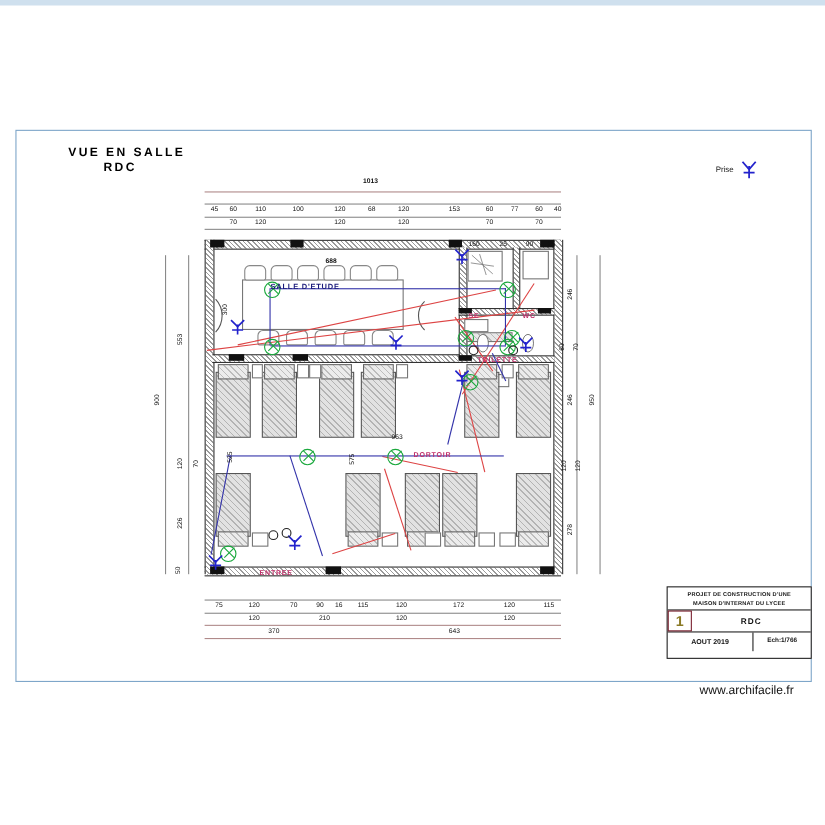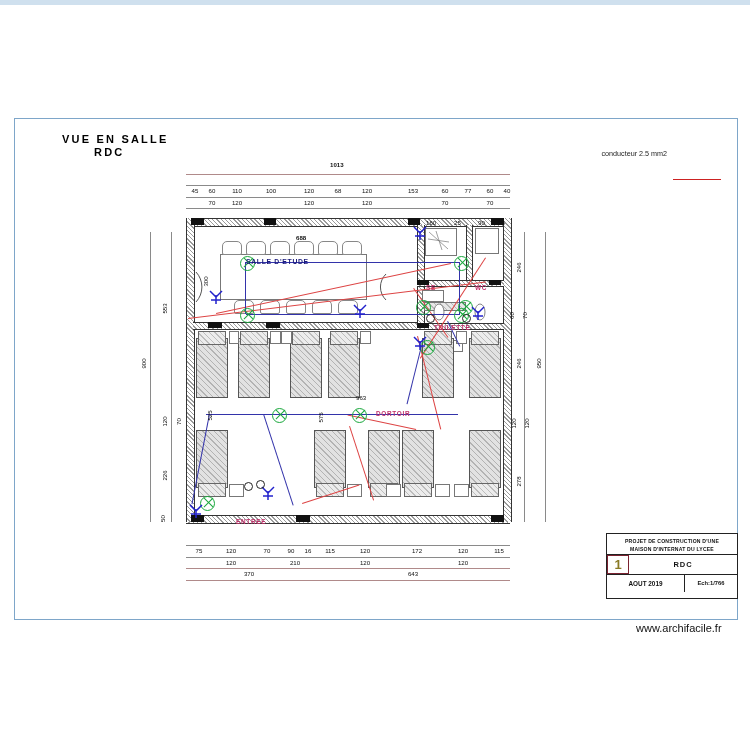--- a/index.html
+++ b/index.html
@@ -101,22 +101,29 @@
 
   <div class="topbar"></div>
 
   <div class="frame"></div>
 
   <div class="ttl" style="left:62px;top:133px;">VUE EN SALLE</div>
   <div class="ttl" style="left:94px;top:146px;">RDC</div>
 
   <div class="legend">
     <div class="lg-row">
-      <span class="lg-lab">conducteur 2.5 mm2</span>
-      <span class="wire" style="top:34px;"></span>
+      <span class="lg-lab">Prise</span>
+      <span class="lg-sym">
+        <svg width="22" height="20" viewBox="0 0 22 20">
+          <line x1="10" y1="6" x2="10" y2="17" stroke="#2222cc" stroke-width="1.6"></line>
+          <line x1="4" y1="2" x2="10" y2="9" stroke="#2222cc" stroke-width="1.6"></line>
+          <line x1="16" y1="2" x2="10" y2="9" stroke="#2222cc" stroke-width="1.6"></line>
+          <line x1="5" y1="12" x2="15" y2="12" stroke="#2222cc" stroke-width="1.6"></line>
+        </svg>
+      </span>
     </div>
   </div>
 
   <div class="plan">
 
     <div class="wallH" style="left:0;top:0;width:324px;height:7px;"></div>
     <div class="wallH" style="left:0;top:297px;width:324px;height:7px;"></div>
     <div class="wallV" style="left:0;top:0;width:7px;height:304px;"></div>
     <div class="wallV" style="left:317px;top:0;width:7px;height:304px;"></div>
 

